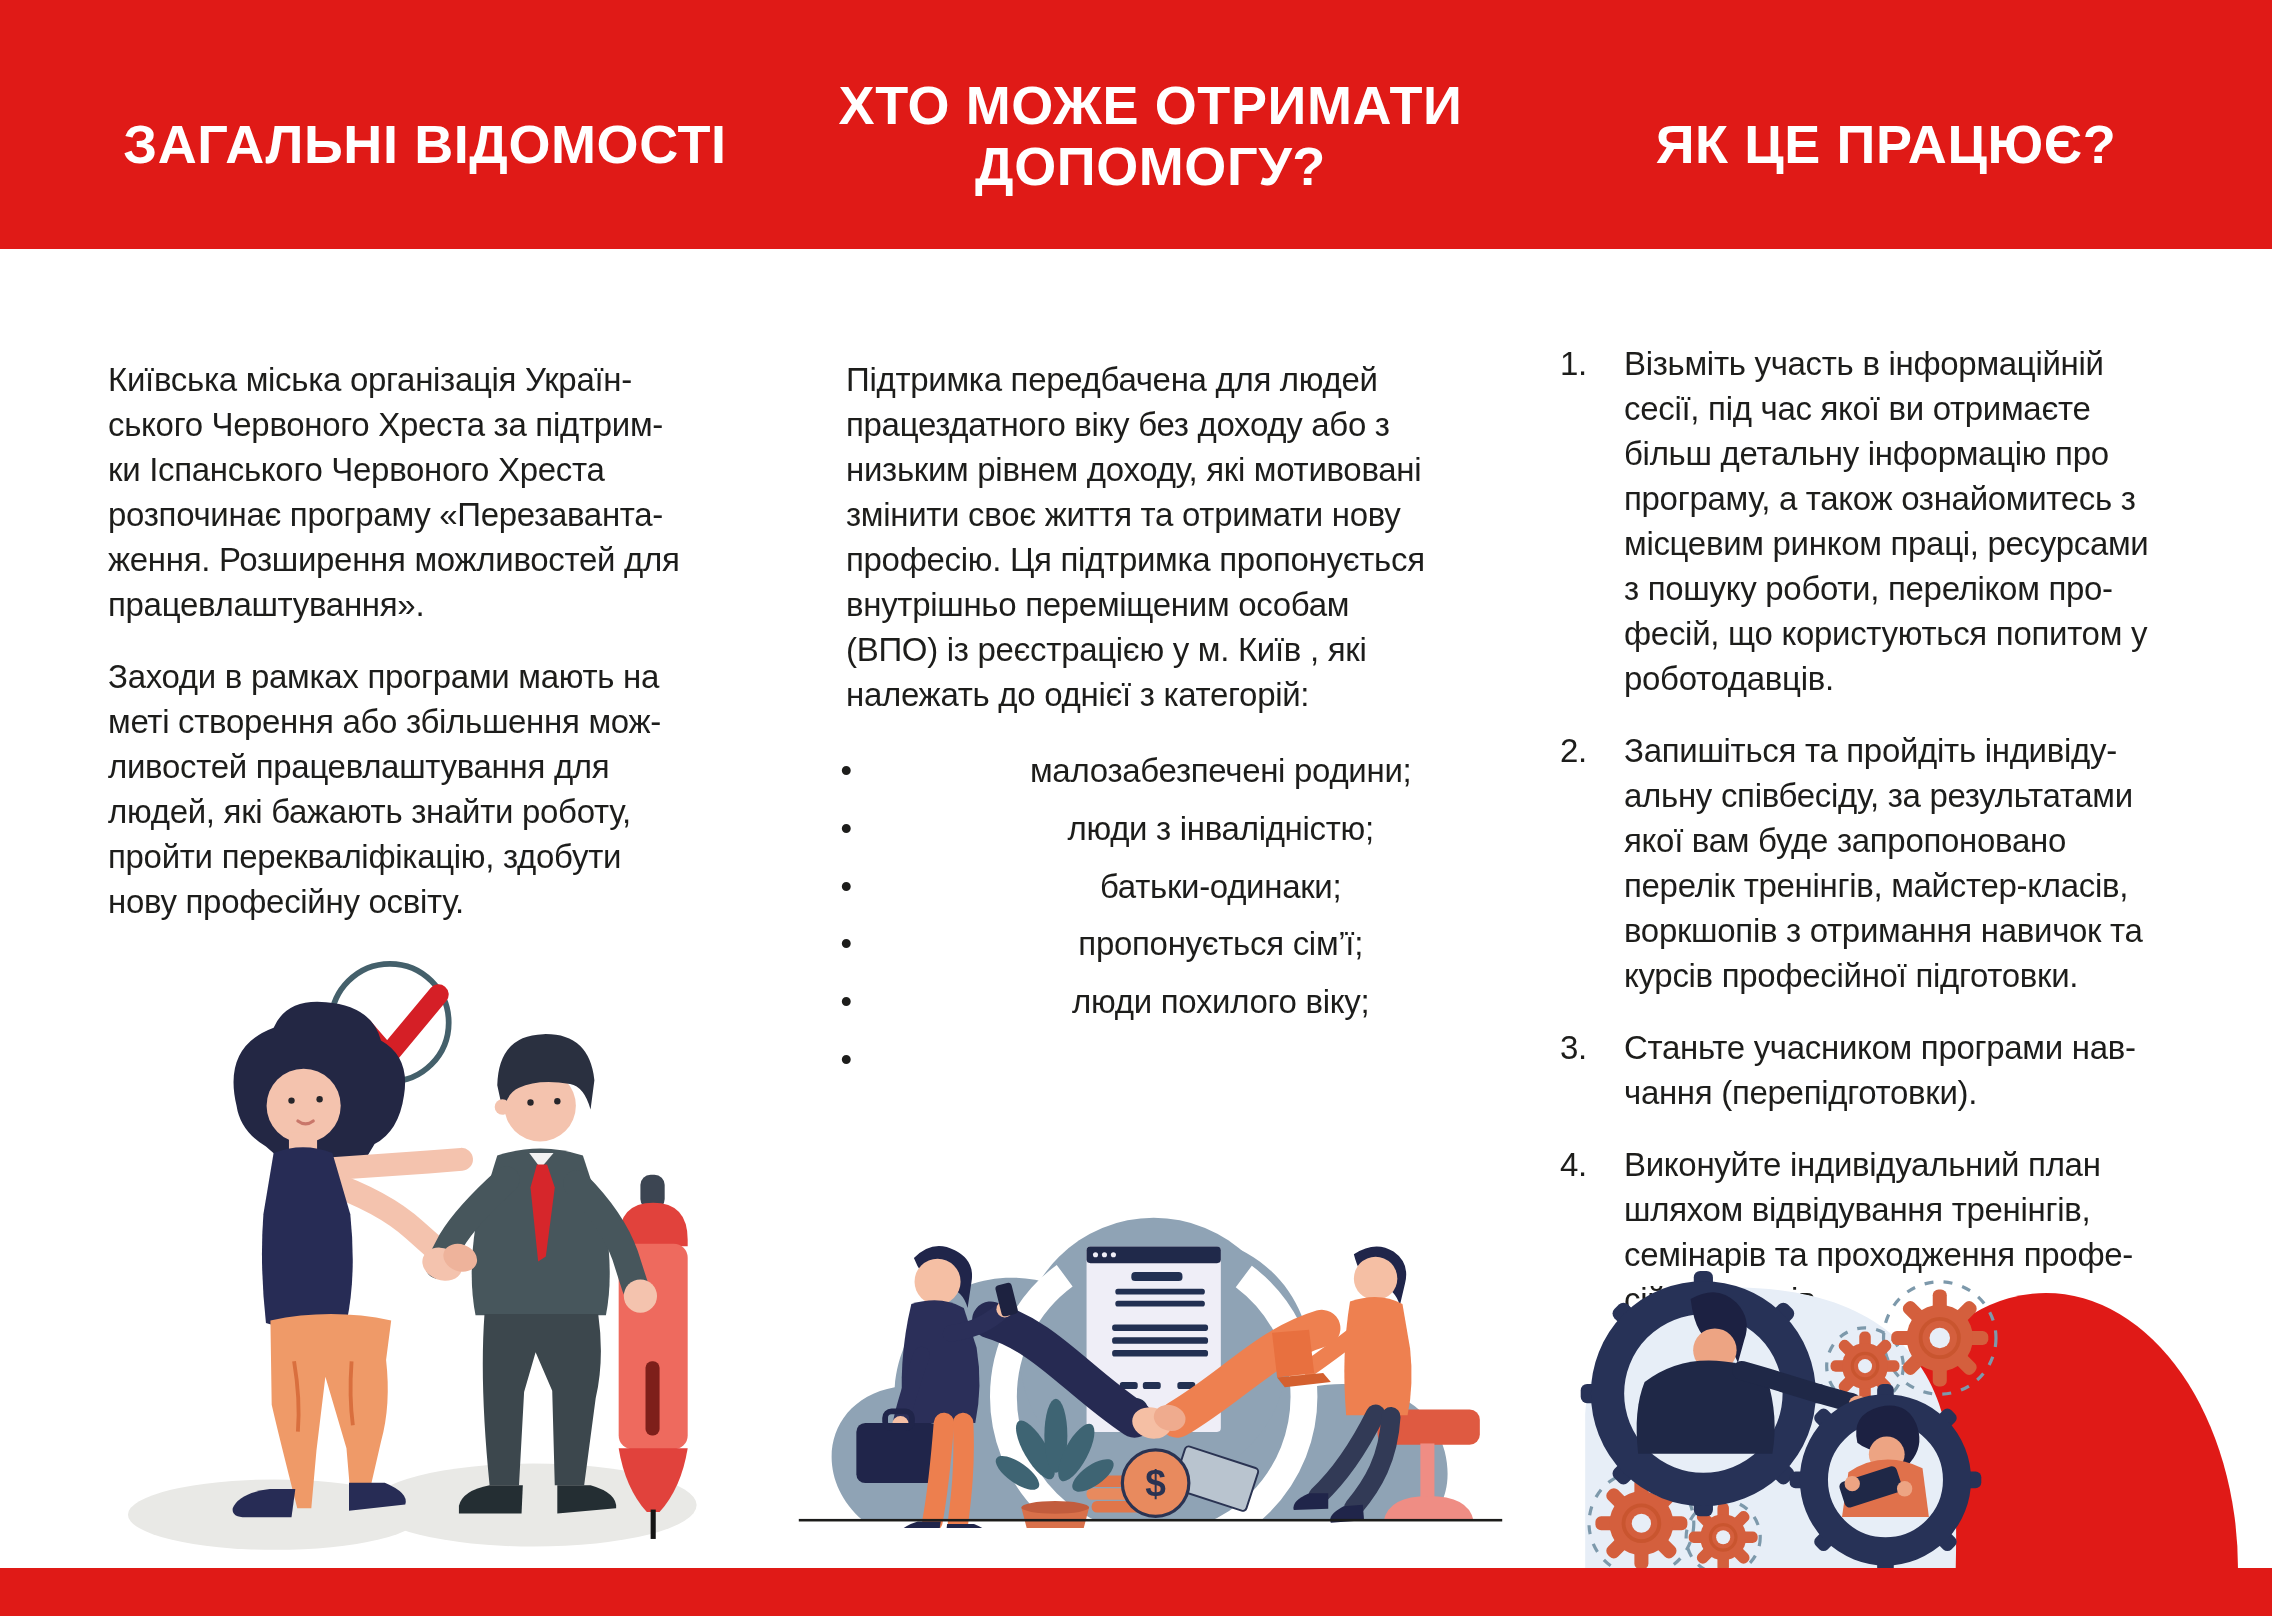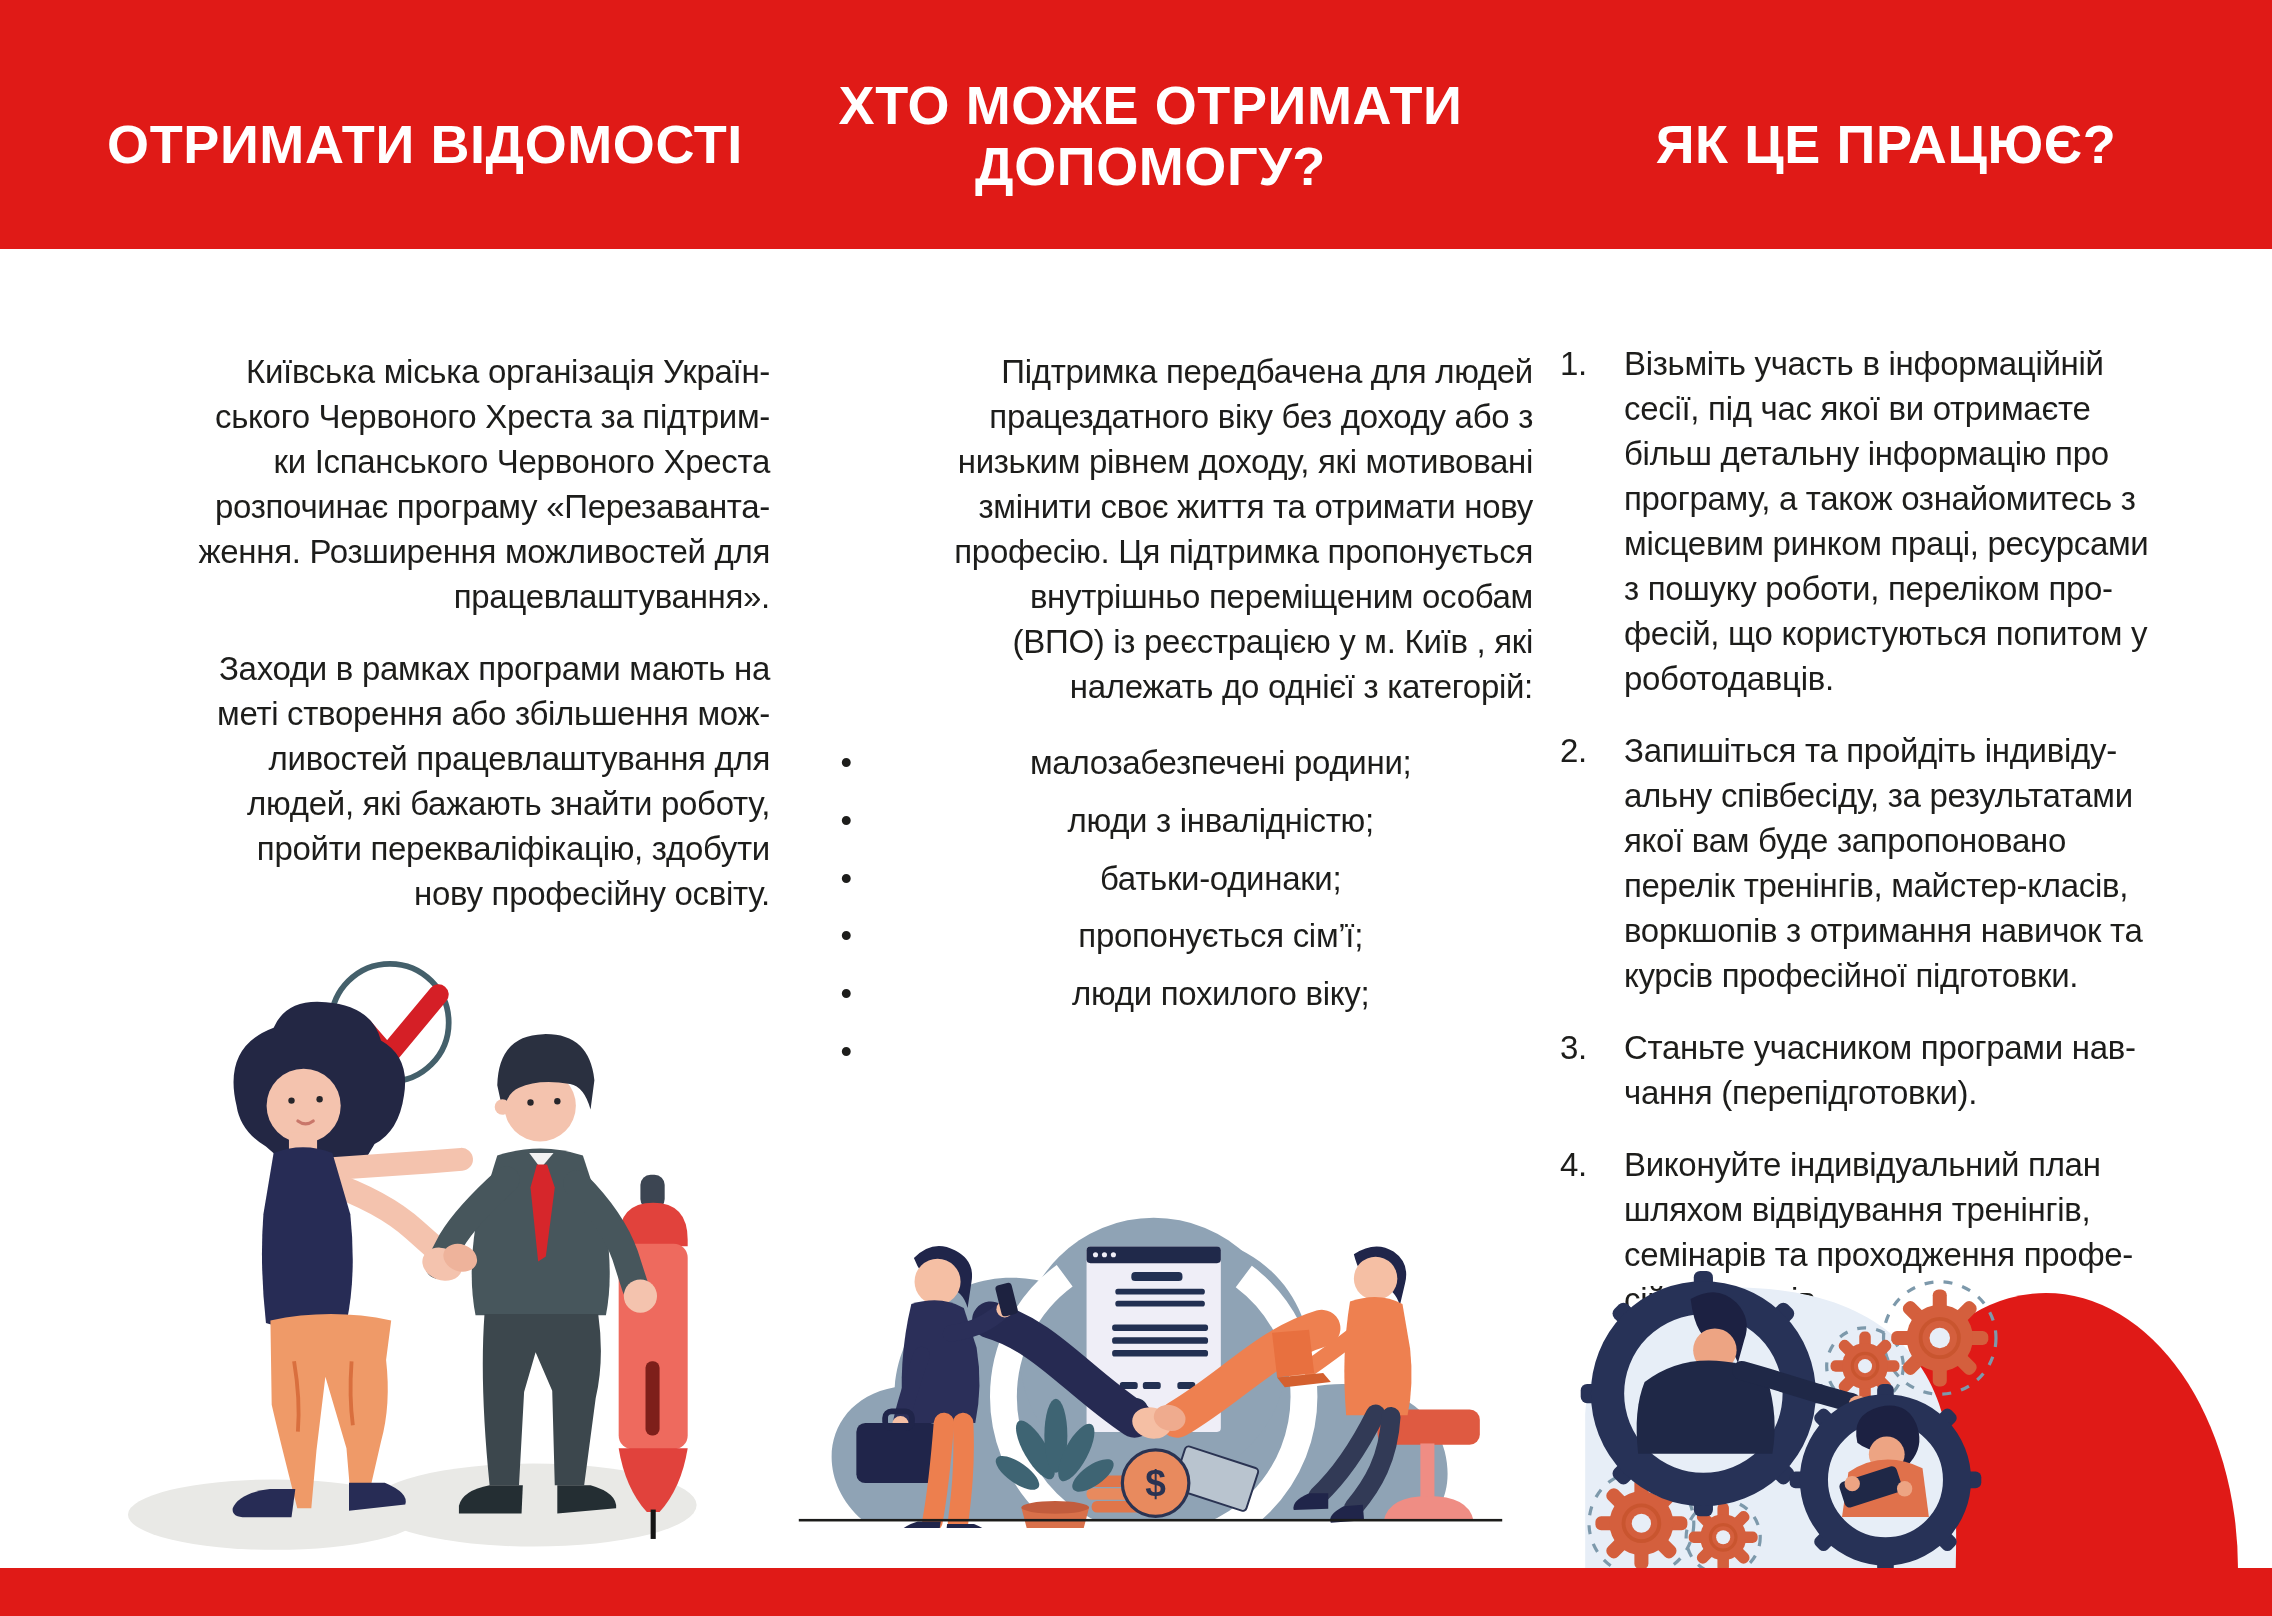--- a/index.html
+++ b/index.html
@@ -29,21 +29,21 @@
     letter-spacing:0.6px;
     text-align:center;
     white-space:pre-line;
     margin:0;
   }
   .t1{left:83px;width:684px;top:114px;}
   .t2{left:786px;width:729px;top:75px;}
   .t3{left:1547px;width:678px;top:114px;}
   
   .col{position:absolute;z-index:2;font-size:33px;line-height:45px;letter-spacing:-0.3px;}
-  .col p{margin:4px;white-space:pre-line;text-align:right;}
+  .col p{margin:12px;white-space:pre-line;}
   .col1{left:96px;top:345px;width:678px;}
   .col1 p + p{margin-top:27px;}
   .col2{left:834px;top:345px;width:703px;}
   .bullets{list-style:none;margin:31px 0 0 0;padding:0;}
   .bullets li{display:flex;align-items:flex-start;margin-bottom:12.8px;}
   .dot{flex:0 0 64px;font-size:33px;line-height:45px;padding-left:6.4px;}
   .btext{flex:1;line-height:45px;text-align:center;}
   .col3{left:1560px;top:341px;width:665px;}
   .steps{list-style:none;margin:0;padding:0;}
   .steps li{display:flex;margin-bottom:27px;}
@@ -65,21 +65,21 @@
     position:absolute;left:0;top:1568px;width:2273px;height:48px;
     background:var(--red);z-index:1;
   }
 </style>
 </head>
 <body>
 
 <div class="page">
 
   <header class="band">
-    <h1 class="title t1">ОТРИМАТИ ВІДОМОСТІ</h1>
+    <h1 class="title t1">ЗАГАЛЬНІ ВІДОМОСТІ</h1>
     <h1 class="title t3">ЯК ЦЕ ПРАЦЮЄ?</h1>
     <h1 class="title t2">ХТО МОЖЕ ОТРИМАТИ
 ДОПОМОГУ?</h1>
   </header>
 
   <section class="col col1">
     <p>Київська міська організація Україн-
 ського Червоного Хреста за підтрим-
 ки Іспанського Червоного Хреста
 розпочинає програму «Перезаванта-

